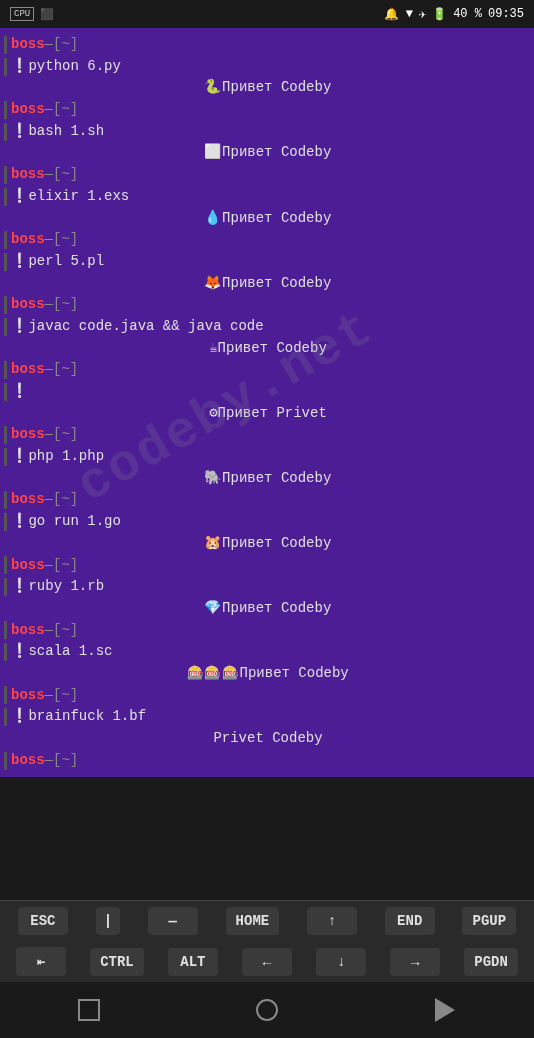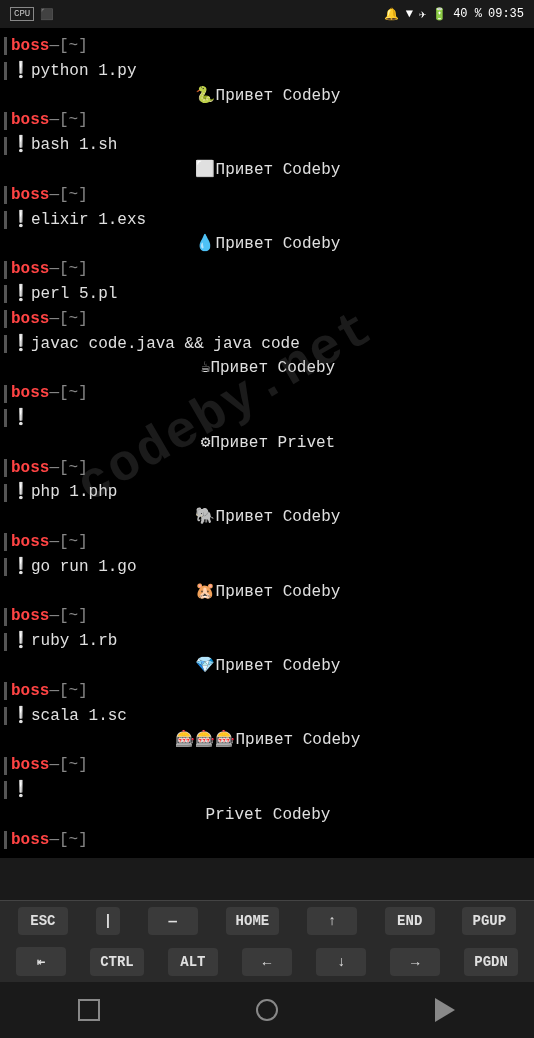--- a/index.html
+++ b/index.html
@@ -42,24 +42,24 @@
     .cpu-box {
       border: 1px solid #888;
       padding: 1px 3px;
       font-size: 9px;
       color: #ccc;
       text-align: right;
     }
 
     .terminal-area {
       flex: 1;
-      background: #000000;
+      background: #4c1d95;
       padding: 6px 4px;
       overflow-y: auto;
-      font-size: 16px;
+      font-size: 14px;
       line-height: 1.55;
       color: #e0e0e0;
     }
 
     .prompt-line {
       display: flex;
       align-items: center;
     }
 
     .boss-name {
@@ -203,21 +203,21 @@
   <div class="terminal-area" id="terminal-area">
 
   <div class="prompt-line">
         <span style="display: inline-block; width: 3px; background: rgb(85, 85, 85); height: 18px; margin-right: 4px; vertical-align: middle;"></span>
         <span class="boss-name">boss</span>
         <span class="prompt-sep">—[~]</span>
       </div>
       <div class="prompt-line">
         <span style="display: inline-block; width: 3px; background: rgb(85, 85, 85); height: 18px; margin-right: 4px; vertical-align: middle;"></span>
         <span class="prompt-bang">❕</span>
-        <span class="cmd-text">python 1.py</span>
+        <span class="cmd-text">python 6.py</span>
       </div>
       <div class="output-line">🐍Привет Codeby</div>
       <div class="prompt-line">
         <span style="display: inline-block; width: 3px; background: rgb(85, 85, 85); height: 18px; margin-right: 4px; vertical-align: middle;"></span>
         <span class="boss-name">boss</span>
         <span class="prompt-sep">—[~]</span>
       </div>
       <div class="prompt-line">
         <span style="display: inline-block; width: 3px; background: rgb(85, 85, 85); height: 18px; margin-right: 4px; vertical-align: middle;"></span>
         <span class="prompt-bang">❕</span>
@@ -238,20 +238,21 @@
       <div class="prompt-line">
         <span style="display: inline-block; width: 3px; background: rgb(85, 85, 85); height: 18px; margin-right: 4px; vertical-align: middle;"></span>
         <span class="boss-name">boss</span>
         <span class="prompt-sep">—[~]</span>
       </div>
       <div class="prompt-line">
         <span style="display: inline-block; width: 3px; background: rgb(85, 85, 85); height: 18px; margin-right: 4px; vertical-align: middle;"></span>
         <span class="prompt-bang">❕</span>
         <span class="cmd-text">perl 5.pl</span>
       </div>
+      <div class="output-line">🦊Привет Codeby</div>
       <div class="prompt-line">
         <span style="display: inline-block; width: 3px; background: rgb(85, 85, 85); height: 18px; margin-right: 4px; vertical-align: middle;"></span>
         <span class="boss-name">boss</span>
         <span class="prompt-sep">—[~]</span>
       </div>
       <div class="prompt-line">
         <span style="display: inline-block; width: 3px; background: rgb(85, 85, 85); height: 18px; margin-right: 4px; vertical-align: middle;"></span>
         <span class="prompt-bang">❕</span>
         <span class="cmd-text">javac code.java &amp;&amp; java code</span>
       </div>
@@ -311,20 +312,21 @@
       </div>
       <div class="output-line">🎰🎰🎰Привет Codeby</div>
       <div class="prompt-line">
         <span style="display: inline-block; width: 3px; background: rgb(85, 85, 85); height: 18px; margin-right: 4px; vertical-align: middle;"></span>
         <span class="boss-name">boss</span>
         <span class="prompt-sep">—[~]</span>
       </div>
       <div class="prompt-line">
         <span style="display: inline-block; width: 3px; background: rgb(85, 85, 85); height: 18px; margin-right: 4px; vertical-align: middle;"></span>
         <span class="prompt-bang">❕</span>
+        <span class="cmd-text">brainfuck 1.bf</span>
       </div>
       <div class="output-line">Privet Codeby</div>
       <div class="prompt-line">
         <span style="display: inline-block; width: 3px; background: rgb(85, 85, 85); height: 18px; margin-right: 4px; vertical-align: middle;"></span>
         <span class="boss-name">boss</span>
         <span class="prompt-sep">—[~]</span>
       </div>
     </div>
 </div>
 

